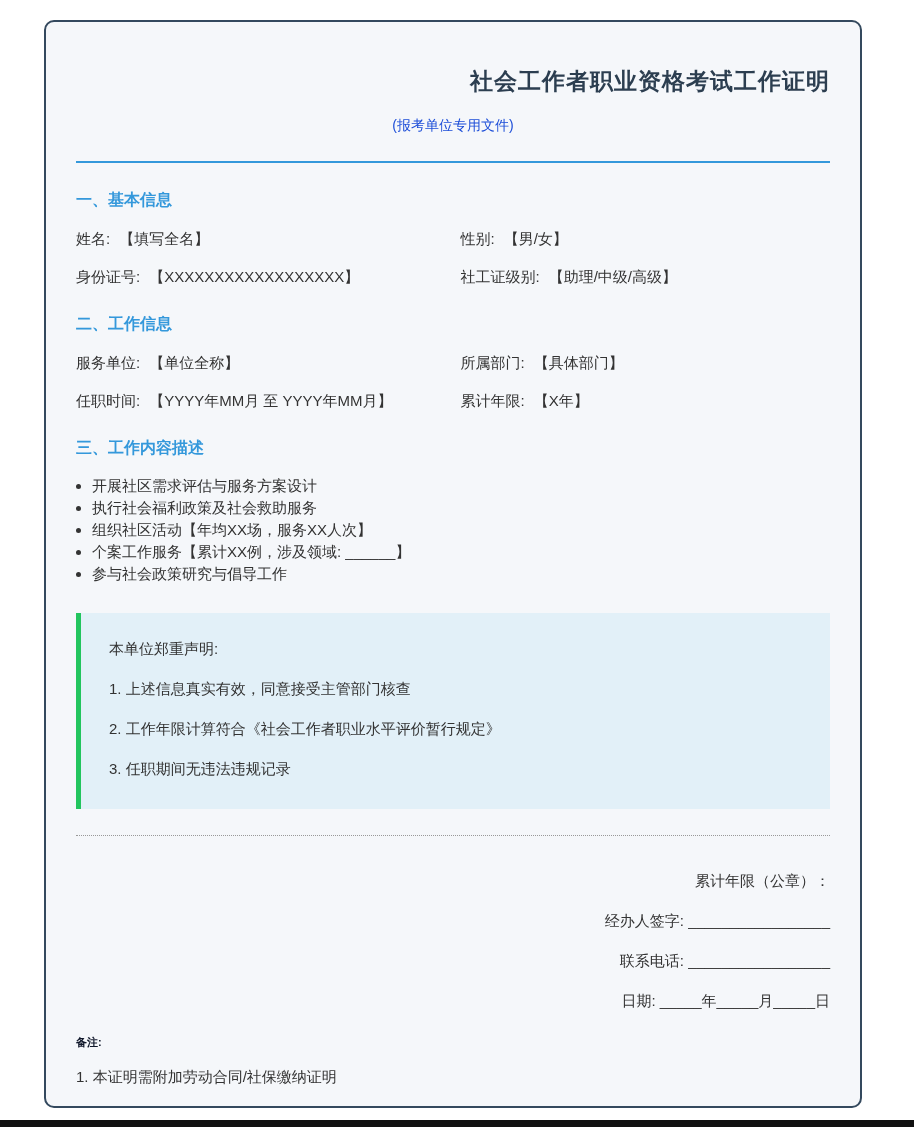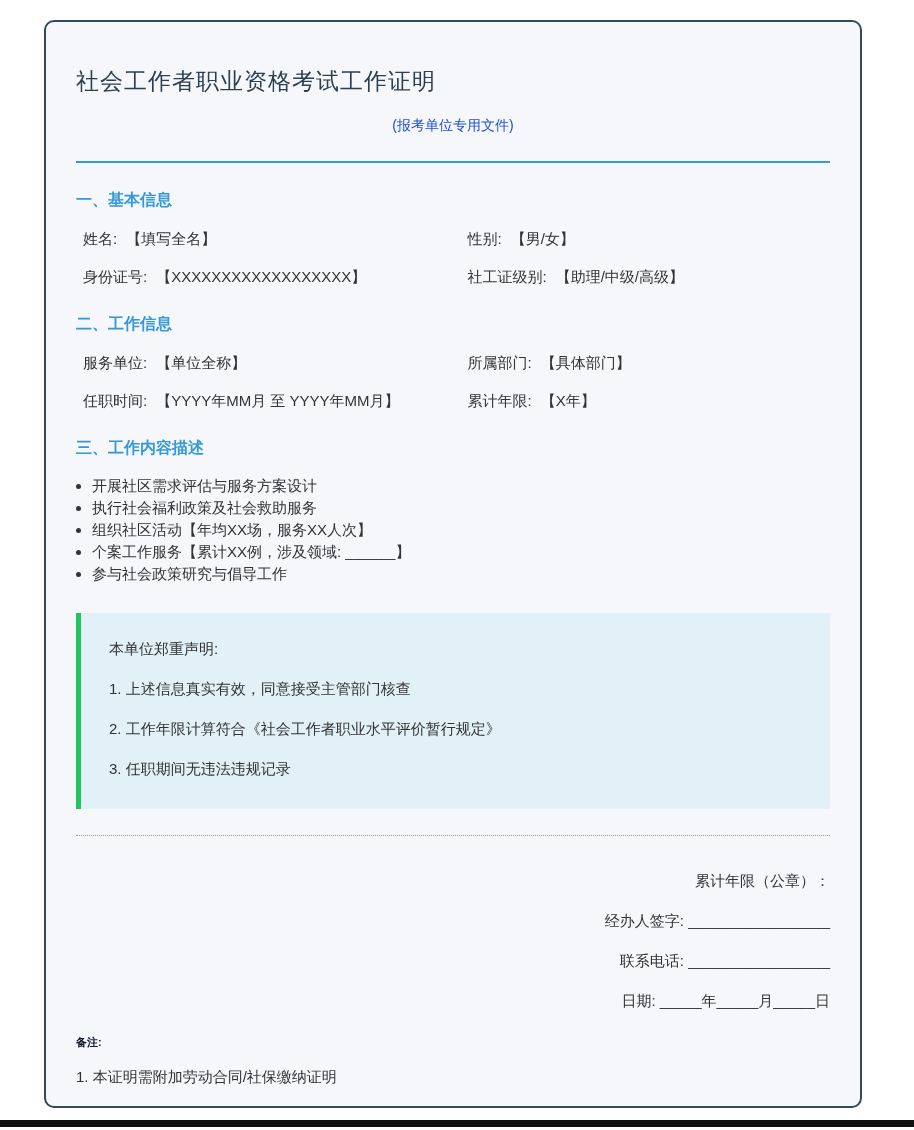--- a/index.html
+++ b/index.html
@@ -14,23 +14,23 @@
   .card {
     position: absolute;
     left: 44px; top: 20px;
     width: 818px; height: 1088px;
     background: #f5f7fa;
     border: 2px solid #34495e;
     border-radius: 10px;
     padding: 44px 30px 30px 30px;
   }
   .doc-title {
-    text-align: left;
+    text-align: right;
     font-size: 23px;
-    font-weight: normal;
+    font-weight: bold;
     color: #2c3e50;
     letter-spacing: 1px;
   }
   .doc-subtitle {
     text-align: center;
     font-size: 14px;
     color: #1d4ed8;
     margin-top: 20px;
   }
   .blue-divider {
@@ -45,21 +45,21 @@
     color: #3498db;
     margin-top: 27px;
   }
   .field-grid {
     display: grid;
     grid-template-columns: 51% 49%;
     row-gap: 19px;
     margin-top: 19px;
     font-size: 15px;
   }
-  .flabel { margin-right: 9px; margin-left: 7px; }
+  .flabel { margin-right: 9px; }
   .duty-list {
     margin-top: 16px;
     margin-left: 16px;
     font-size: 15px;
     color: #333333;
   }
   .duty-list li {
     line-height: 22px;
     list-style-type: disc;
   }

